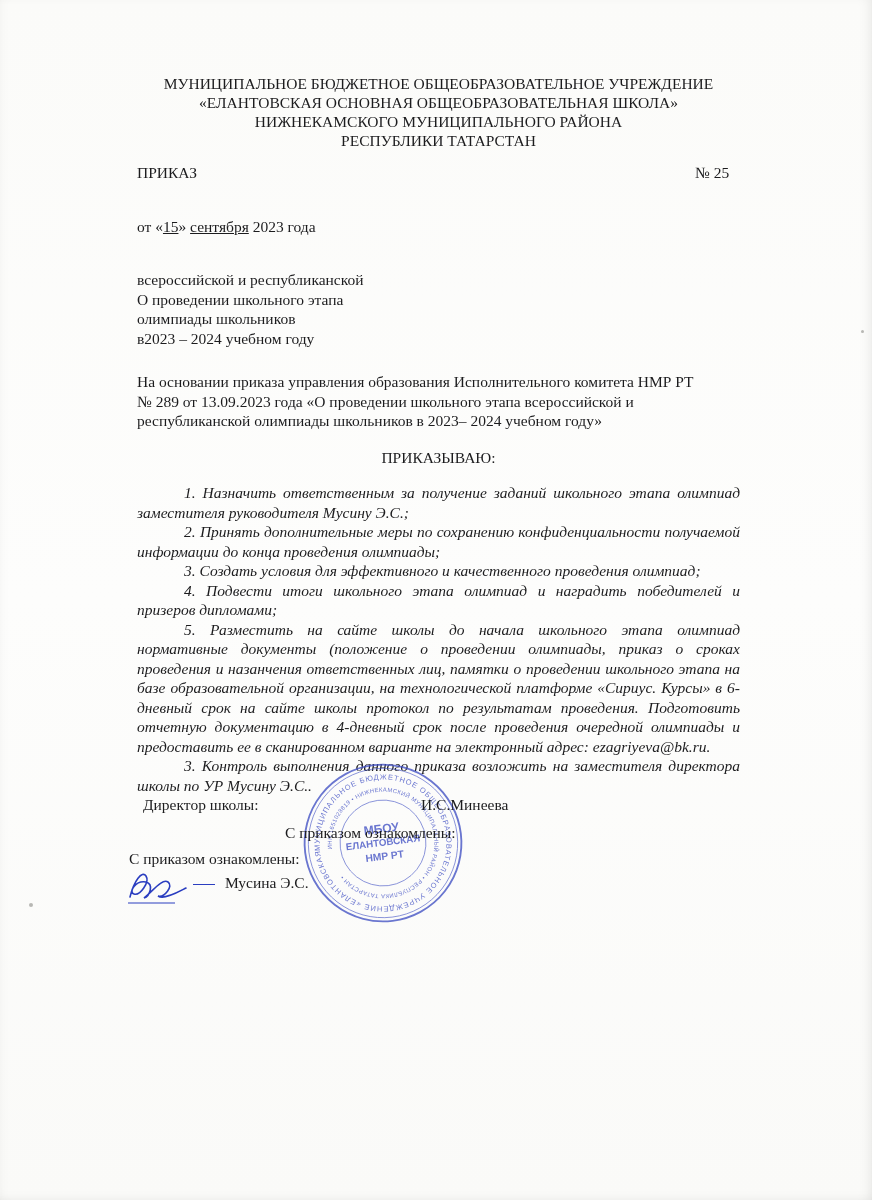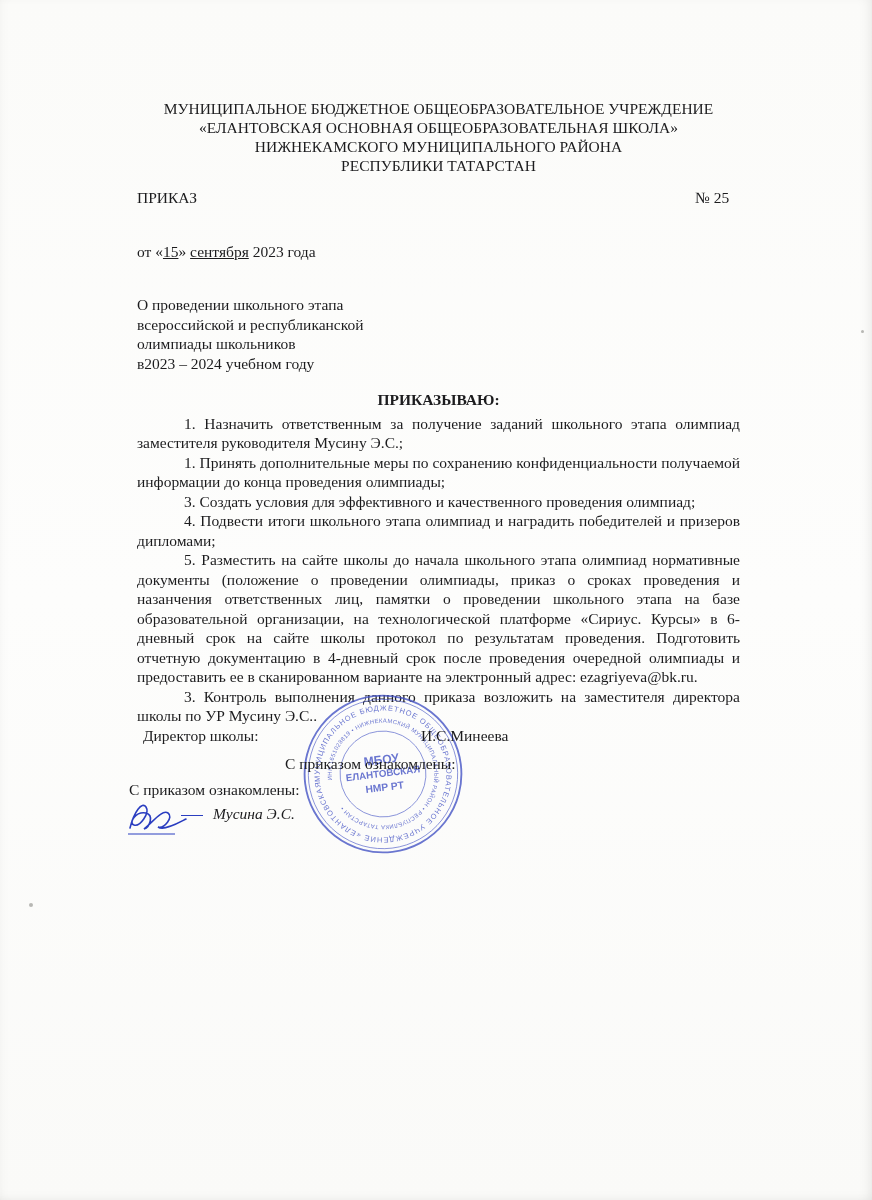--- a/index.html
+++ b/index.html
@@ -13,38 +13,38 @@
                 inset 0 -8px 14px -10px rgba(0,0,0,.07),
                 inset 8px 0 14px -10px rgba(0,0,0,.05);
     font-family:"Liberation Serif", serif;
     color:#1c1c1e;
     overflow:hidden;
   }
   .content {
     position:absolute; left:137px; top:74px; width:603px;
     font-size:15.5px; line-height:19.5px;
   }
-  .doc-header { text-align:center; line-height:19px;margin-top:25px; }
+  .doc-header { text-align:center; line-height:19px; }
   .doc-header div { white-space:nowrap; }
   .order-row { position:relative; margin-top:13px; }
   .order-number { position:absolute; left:558px; top:0; }
   .date-line { margin-top:34px; }
   .u { text-decoration:underline;font-family:Liberation Serif, serif; }
   .subject { margin-top:34px; }
   .basis { margin-top:24px; }
-  .resolution-heading { margin-top:17px; text-align:center;font-weight:bold; }
-  .items { margin-top:4px; }
+  .resolution-heading { margin-top:17px; text-align:center; }
+  .items { margin-top:16px;font-style:italic; }
   .items p { margin:0; text-indent:47px; text-align:justify; }
   .bottom { position:relative; height:380px; margin-top:2px; }
   .director-row { position:absolute; top:-2px; left:6px; width:603px; }
   .director-name { position:absolute; left:278px; top:0; }
   .ack-center { position:absolute; top:26px; left:148px; }
   .ack-left { position:absolute; top:52px; left:-8px; }
   .sign-scribble { position:absolute; top:64px; left:-14px; }
-  .ack-name-row { position:absolute; top:76px; left:44px;font-style:italic; }
+  .ack-name-row { position:absolute; top:76px; left:56px; }
   .sign-line { display:inline-block; width:22px; border-bottom:1px solid #2b3ec0; margin-right:6px; transform:translateY(-3px); }
   .stamp {
     position:absolute; left:162px; top:-38px;
     color:#4251c4; opacity:.78;
     transform:rotate(-7deg);
   }
   .stamp text { fill:currentColor; font-family:"Liberation Sans", sans-serif; }
   .speck { position:absolute; width:4px; height:4px; border-radius:50%; background:#8a8a85; opacity:.6; }
   .speck-1 { left:29px; top:903px; }
   .speck-2 { left:861px; top:330px; width:3px; height:3px; }
@@ -64,32 +64,37 @@
     </div>
 
     <div class="order-row">
       <span>ПРИКАЗ</span>
       <span class="order-number">№  25</span>
     </div>
 
     <div class="date-line"><span>от «</span><span class="u">15</span><span>» </span><span class="u">сентября</span><span> 2023  года</span></div>
 
     <div class="subject">
+      <div>всероссийской и республиканской</div>
       <div>О проведении школьного этапа</div>
-      <div>всероссийской и республиканской</div>
       <div>олимпиады школьников</div>
       <div>в2023 – 2024  учебном году</div>
     </div>
 
+    <div class="basis">
+      <div>На основании приказа управления образования Исполнительного комитета НМР РТ</div>
+      <div>№ 289 от 13.09.2023 года «О проведении школьного этапа всероссийской и</div>
+      <div>республиканской олимпиады школьников в 2023– 2024 учебном году»</div>
+    </div>
 
     <div class="resolution-heading">ПРИКАЗЫВАЮ:</div>
 
     <div class="items">
       <p>1. Назначить ответственным за получение заданий школьного этапа олимпиад заместителя руководителя  Мусину Э.С.;</p>
-      <p>1. Принять дополнительные меры по сохранению конфиденциальности получаемой информации до конца проведения олимпиады;</p>
+      <p>2. Принять дополнительные меры по сохранению конфиденциальности получаемой информации до конца проведения олимпиады;</p>
       <p>3. Создать условия для эффективного и качественного проведения олимпиад;</p>
       <p>4. Подвести итоги школьного этапа олимпиад и наградить победителей и призеров дипломами;</p>
       <p>5. Разместить на сайте школы до начала школьного этапа олимпиад нормативные документы  (положение о проведении олимпиады, приказ о сроках проведения и назанчения ответственных лиц, памятки о проведении школьного этапа на базе образовательной организации, на технологической платформе «Сириус. Курсы» в 6-дневный срок на сайте школы  протокол по результатам проведения. Подготовить отчетную документацию в 4-дневный срок после проведения очередной олимпиады и предоставить ее в сканированном варианте на электронный адрес: ezagriyeva@bk.ru.</p>
       <p>3. Контроль выполнения данного приказа возложить на заместителя директора школы по УР Мусину Э.С..</p>
     </div>
 
     <div class="bottom">
 
       <svg class="stamp" xmlns="http://www.w3.org/2000/svg" xmlns:xlink="http://www.w3.org/1999/xlink" viewBox="0 0 180 180" width="168" height="168">
         <defs>

